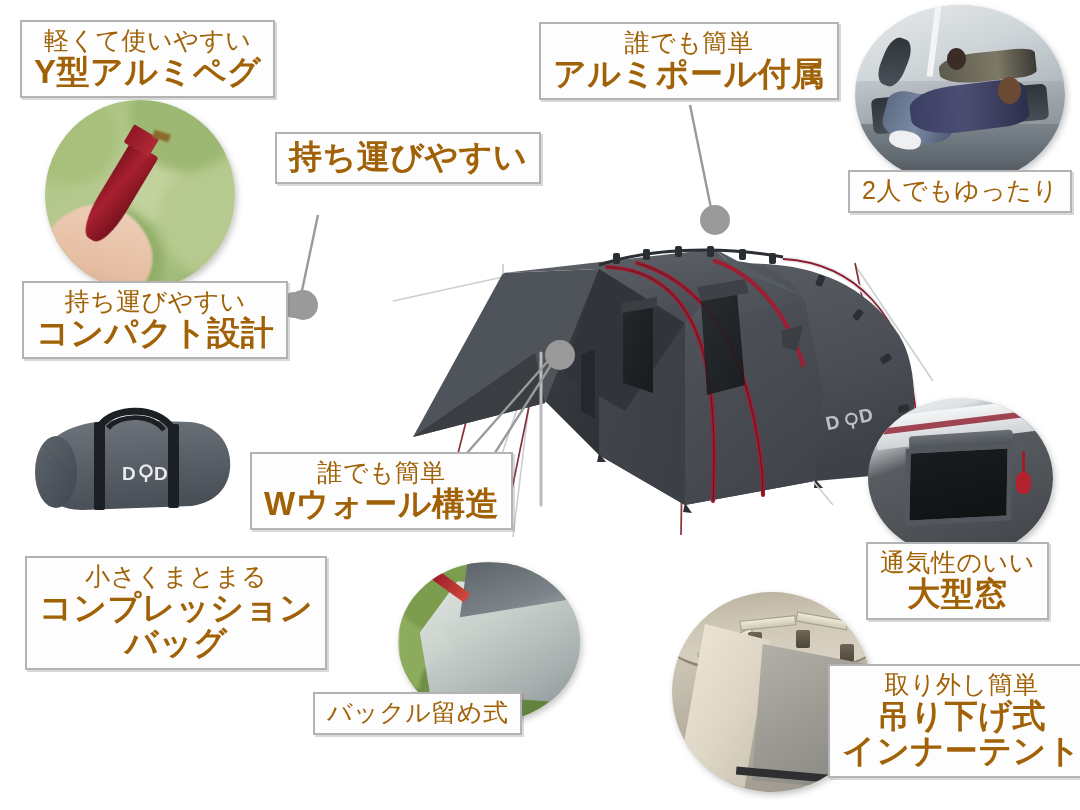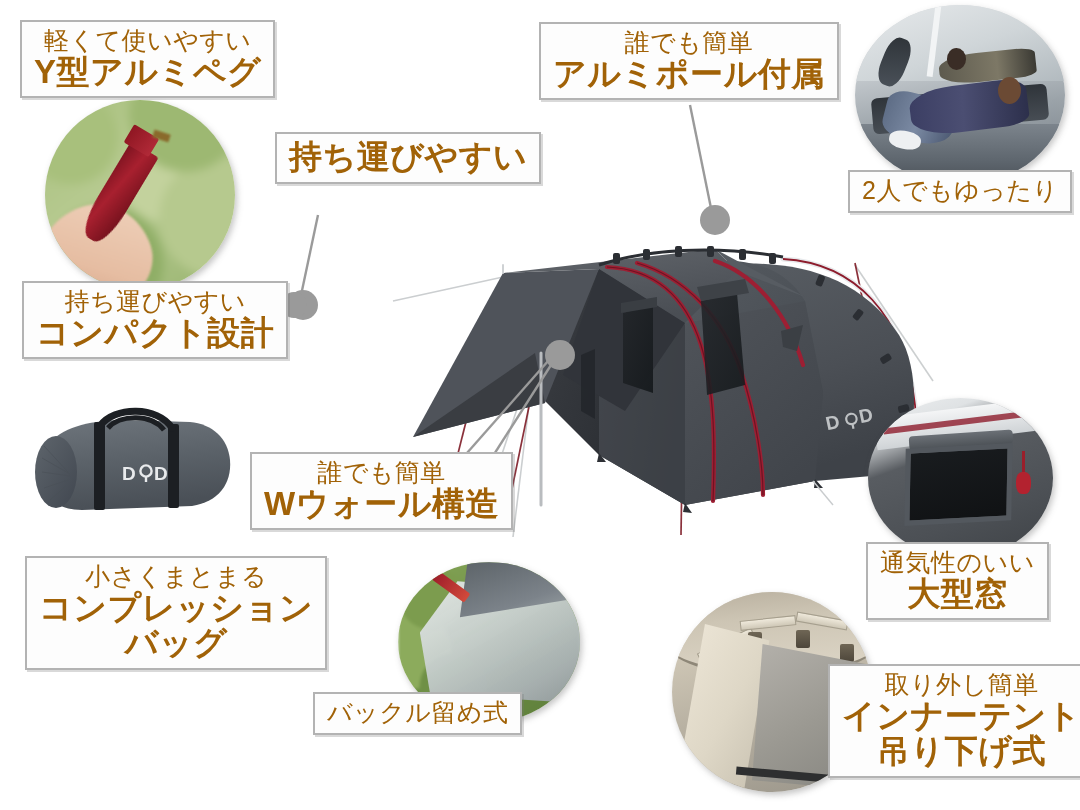--- a/index.html
+++ b/index.html
@@ -489,22 +489,22 @@
     <span class="c-main">コンプレッション</span>
     <span class="c-main">バッグ</span>
   </div>
 
   <div class="callout" style="left:313px; top:692px;">
     <span class="c-sub">バックル留め式</span>
   </div>
 
   <div class="callout" style="left:828px; top:664px;">
     <span class="c-sub">取り外し簡単</span>
+    <span class="c-main">吊り下げ式</span>
     <span class="c-main">インナーテント</span>
-    <span class="c-main">吊り下げ式</span>
   </div>
 
   <div class="callout" style="left:866px; top:542px;">
     <span class="c-sub">通気性のいい</span>
     <span class="c-main">大型窓</span>
   </div>
 
 </div>
 
 </body></html>

